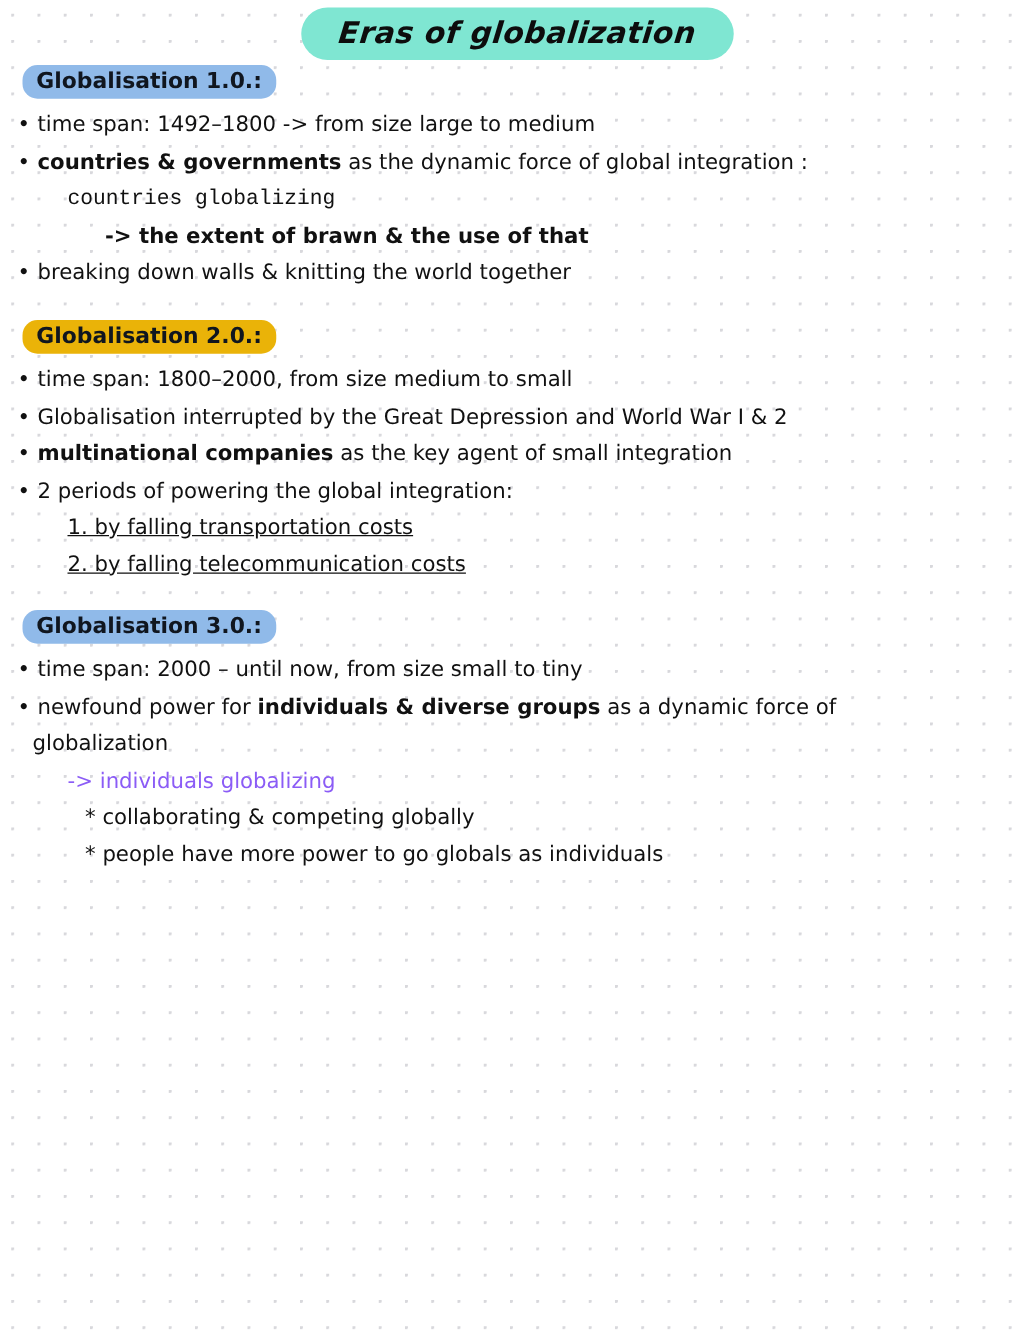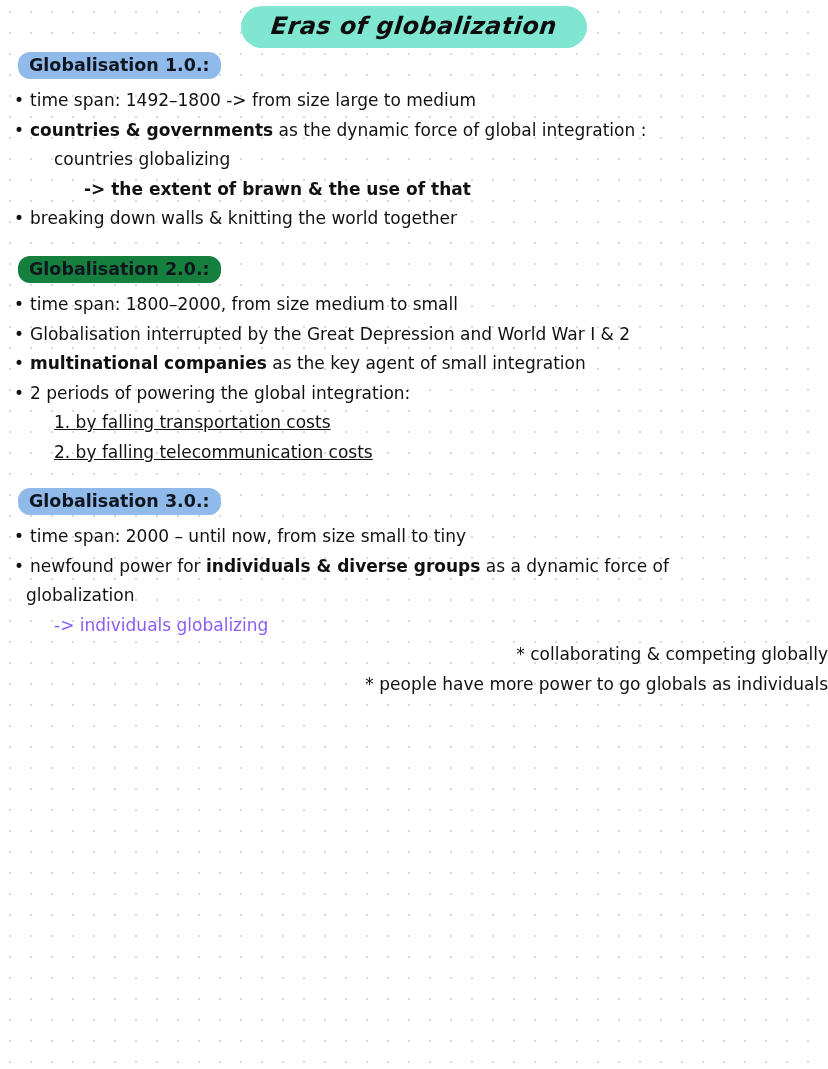--- a/index.html
+++ b/index.html
@@ -97,21 +97,21 @@
   }
   .line .b { font-weight: 700; }
 
   
   .lvl-bullet   { padding-left: 30px; }
   .lvl-cont     { padding-left: 54px; }
   .lvl-cont0    { padding-left: 26px; }
   .lvl-arrow    { padding-left: 84px; }
   .lvl-arrow2   { padding-left: 54px; }
   .lvl-num      { padding-left: 54px; text-decoration: underline; }
-  .lvl-star     { padding-left: 68px; text-align: right; }
+  .lvl-star     { padding-left: 68px; }
 
   .dot {
     position: absolute;
     left: 0;
     top: 0;
     width: 14px;
     text-align: left;
     font-size: 17px;
     line-height: 29.5px;
     color: #111111;
@@ -130,27 +130,27 @@
       <span class="title-text">Eras of globalization</span>
     </span>
   </div>
 
   <div id="sections-host">
       <div class="section" style="top: 52px;">
         <div class="heading-wrap"><span class="heading" style="background: rgb(144, 186, 233);">Globalisation 1.0.:</span></div>
         <div class="lines">
           <div class="line lvl-bullet" style="color: rgb(17, 17, 17);"><span class="dot">•</span><span>time span: 1492–1800 -&gt; from size large to medium</span></div>
           <div class="line lvl-bullet" style="color: rgb(17, 17, 17);"><span class="dot">•</span><span class="b">countries &amp; governments</span><span> as the dynamic force of global integration :</span></div>
-          <div class="line lvl-cont" style="color: rgb(17, 17, 17);"><span>countries globalizing</span></div>
+          <div class="line lvl-cont" style="color: rgb(17, 17, 17); font-family: Liberation Mono, monospace;"><span>countries globalizing</span></div>
           <div class="line lvl-arrow" style="color: rgb(17, 17, 17);"><span class="b">-&gt; the extent of brawn &amp; the use of that</span></div>
           <div class="line lvl-bullet" style="color: rgb(17, 17, 17);"><span class="dot">•</span><span>breaking down walls &amp; knitting the world together</span></div>
         </div>
       </div>
       <div class="section" style="top: 256px;">
-        <div class="heading-wrap"><span class="heading" style="background: #15803d;">Globalisation 2.0.:</span></div>
+        <div class="heading-wrap"><span class="heading" style="background: #eab308;">Globalisation 2.0.:</span></div>
         <div class="lines">
           <div class="line lvl-bullet" style="color: rgb(17, 17, 17);"><span class="dot">•</span><span>time span: 1800–2000, from size medium to small</span></div>
           <div class="line lvl-bullet" style="color: rgb(17, 17, 17);"><span class="dot">•</span><span>Globalisation interrupted by the Great Depression and World War I &amp; 2</span></div>
           <div class="line lvl-bullet" style="color: rgb(17, 17, 17);"><span class="dot">•</span><span class="b">multinational companies</span><span> as the key agent of small integration</span></div>
           <div class="line lvl-bullet" style="color: rgb(17, 17, 17);"><span class="dot">•</span><span>2 periods of powering the global integration:</span></div>
           <div class="line lvl-num" style="color: rgb(17, 17, 17);"><span>1. by falling transportation costs</span></div>
           <div class="line lvl-num" style="color: rgb(17, 17, 17);"><span>2. by falling telecommunication costs</span></div>
         </div>
       </div>
       <div class="section" style="top: 488px;">

